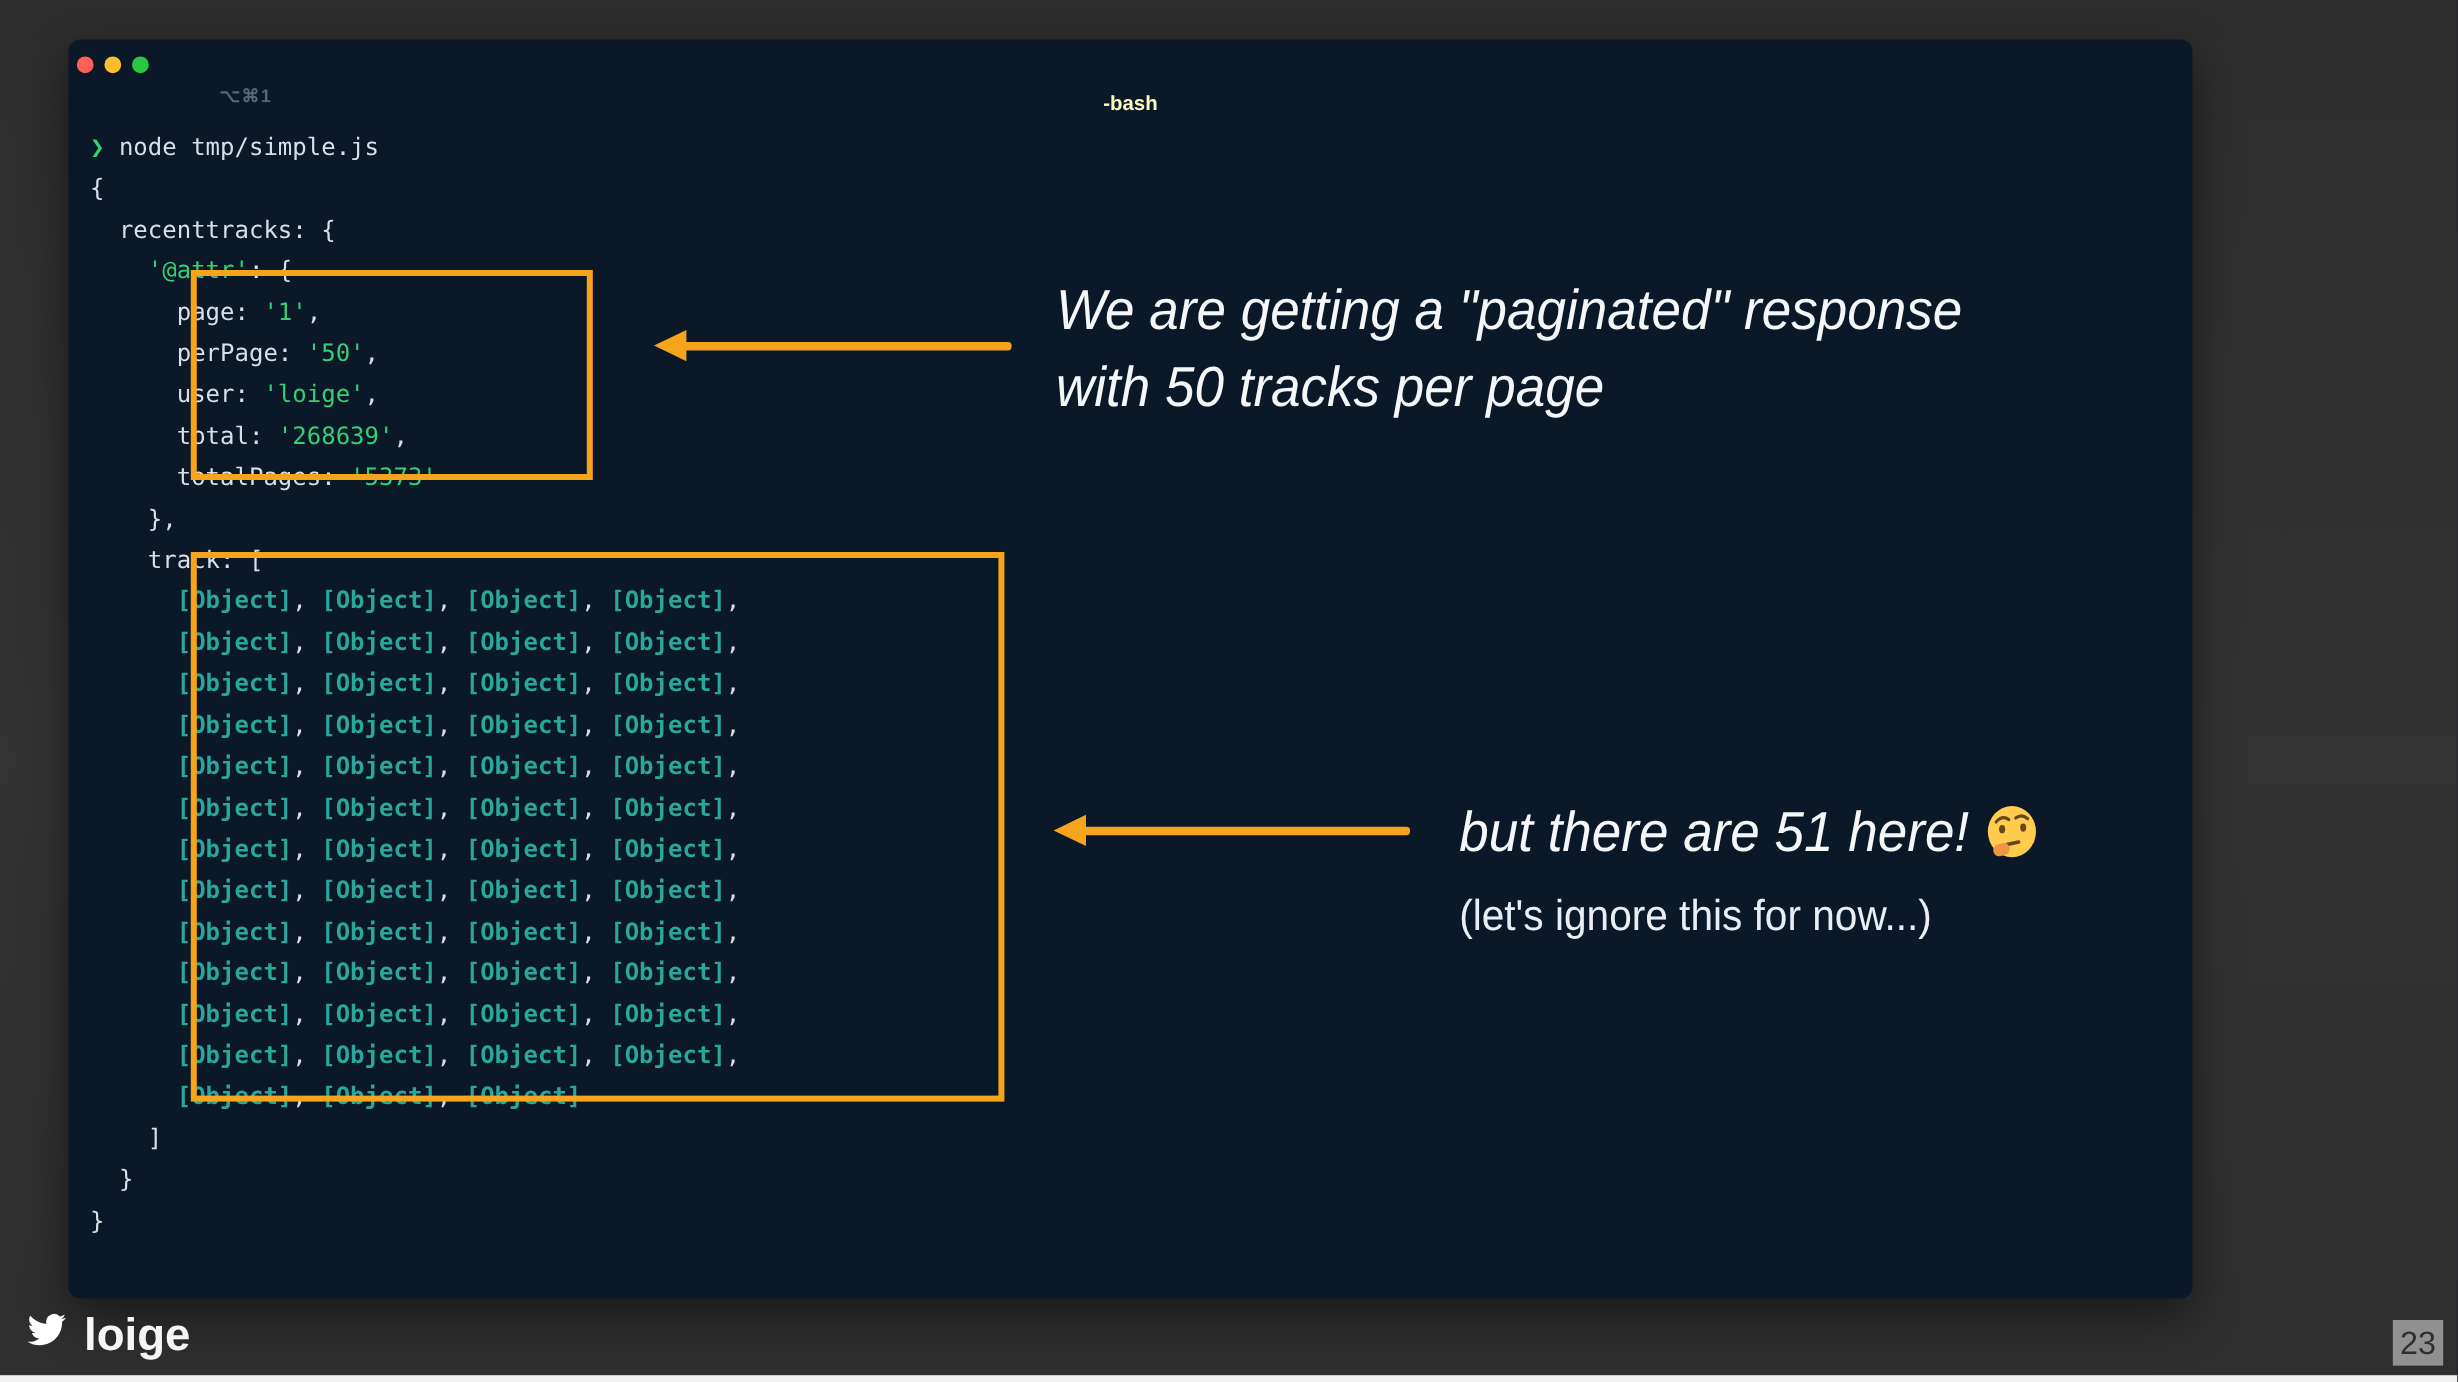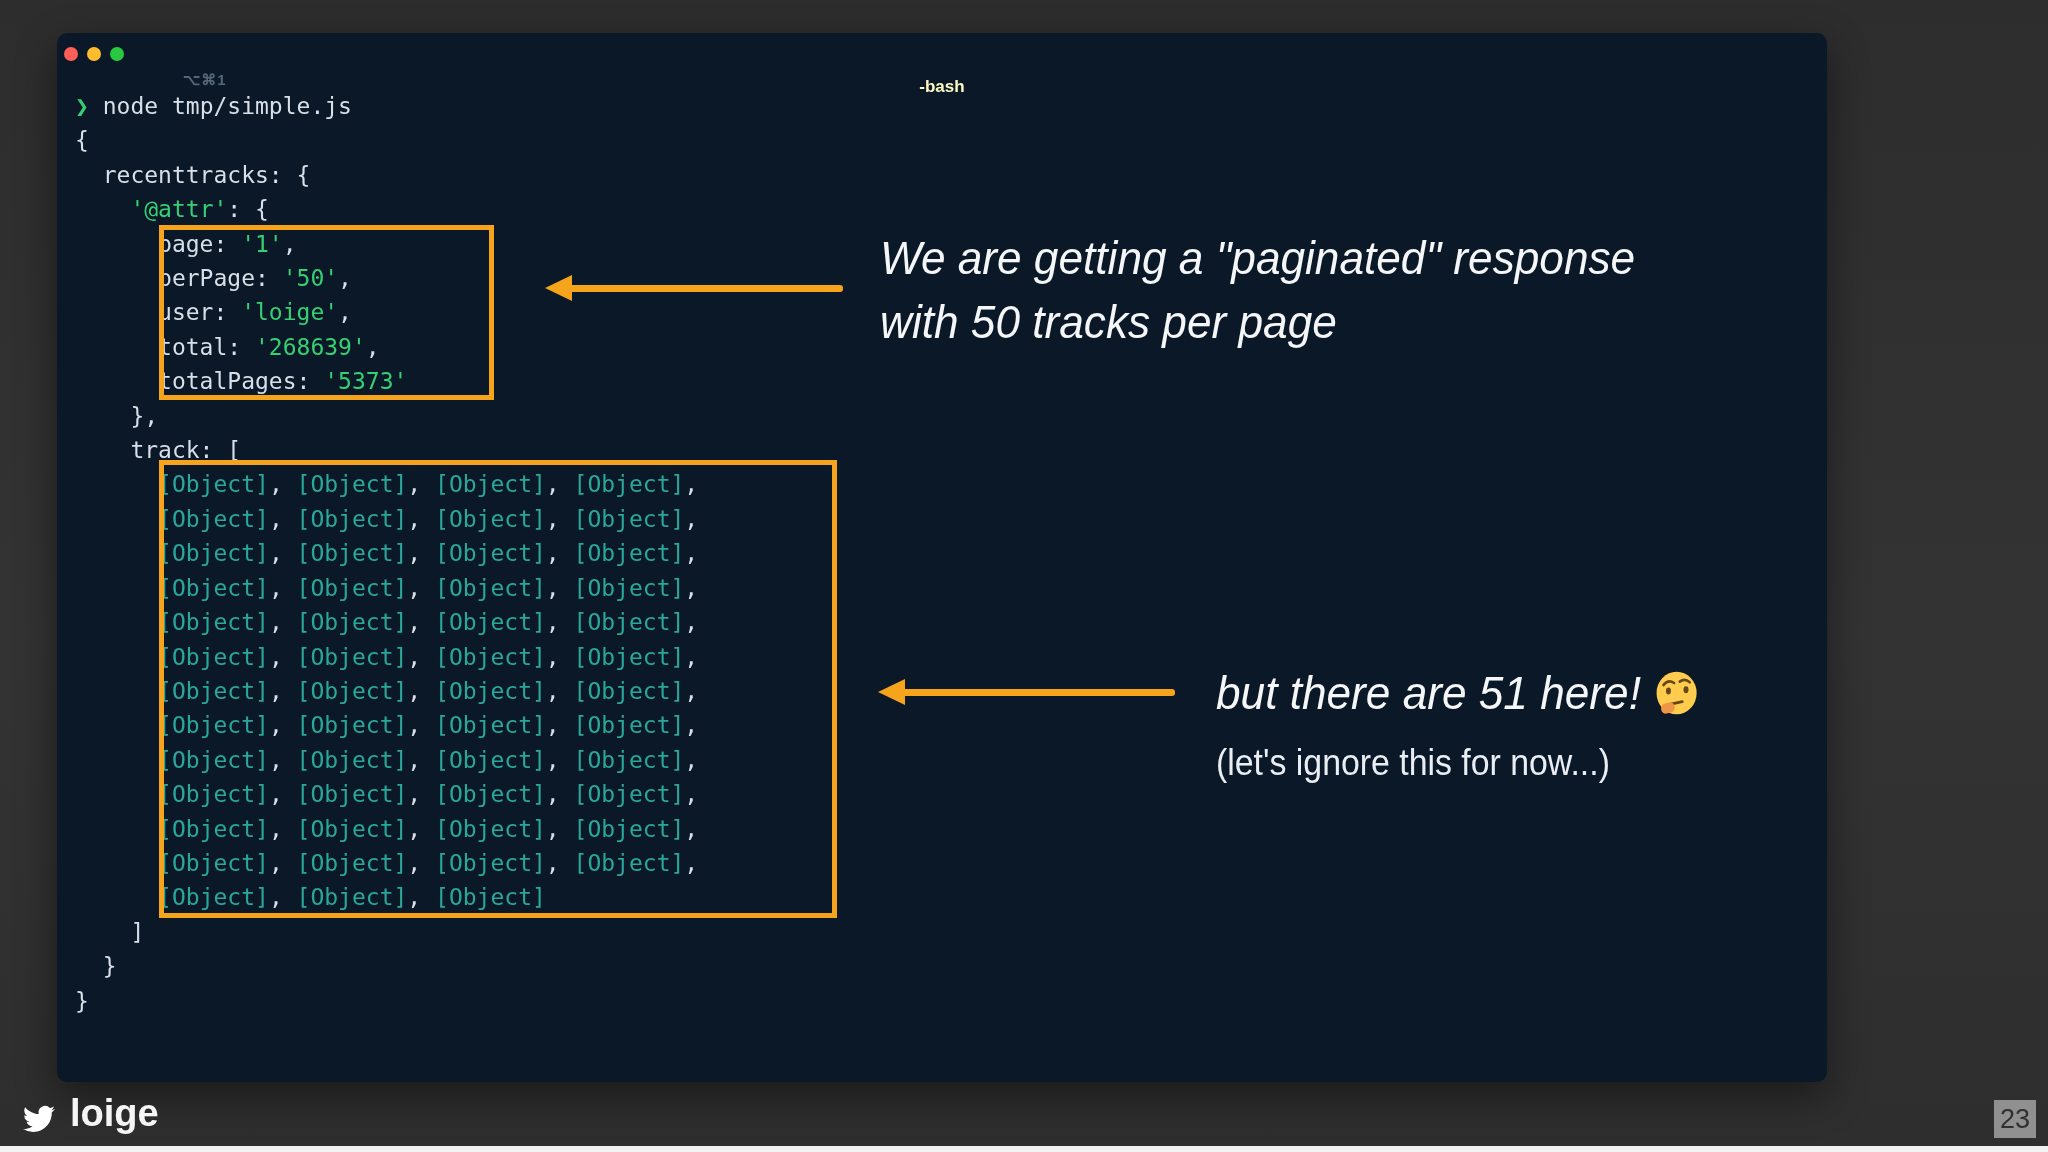--- a/index.html
+++ b/index.html
@@ -62,30 +62,30 @@
     position: absolute;
     left: 50%; top: 54px;
     transform: translate(-50%, -50%);
     font-size: 17px;
     font-weight: 700;
     color: #fef9c3;
   }
 
   .term-content {
     position: absolute;
-    left: 18px; top: 56px;
+    left: 18px; top: 72px;
     font-family: "DejaVu Sans Mono", "Liberation Mono", monospace;
-    font-size: 23px;
+    font-size: 20px;
     line-height: 34.4px;
     white-space: pre;
     color: #d8dfe8;
   }
   .c-w { color: #d8dfe8; }
   .c-g { color: #35d073; }
-  .c-t { color: #2aa79b; }
+  .c-t { color: #2aa79b; font-weight: bold; }
 
   .hbox {
     position: absolute;
     border: 5px solid #f7a41d;
   }
   .hbox1 { left: 102px; top: 192px; width: 335px; height: 175px; }
   .hbox2 { left: 102px; top: 427px; width: 678px; height: 458px; }
 
   
   .arrow { position: absolute; height: 26px; }
@@ -132,21 +132,21 @@
     font-size: 36px;
     color: #e9eef4;
   }
   .emoji-svg { width: 48px; height: 48px; font-style: normal; }
 
   
   .footer {
     position: absolute;
     left: 20px; top: 1092px;
     display: flex;
-    align-items: flex-end;
+    align-items: flex-start;
     gap: 12px;
   }
   .twitter-svg { width: 38px; height: 32px; }
   .handle {
     color: #f5f5f5;
     font-size: 38px;
     font-weight: 700;
   }
   .page-badge {
     position: absolute;

